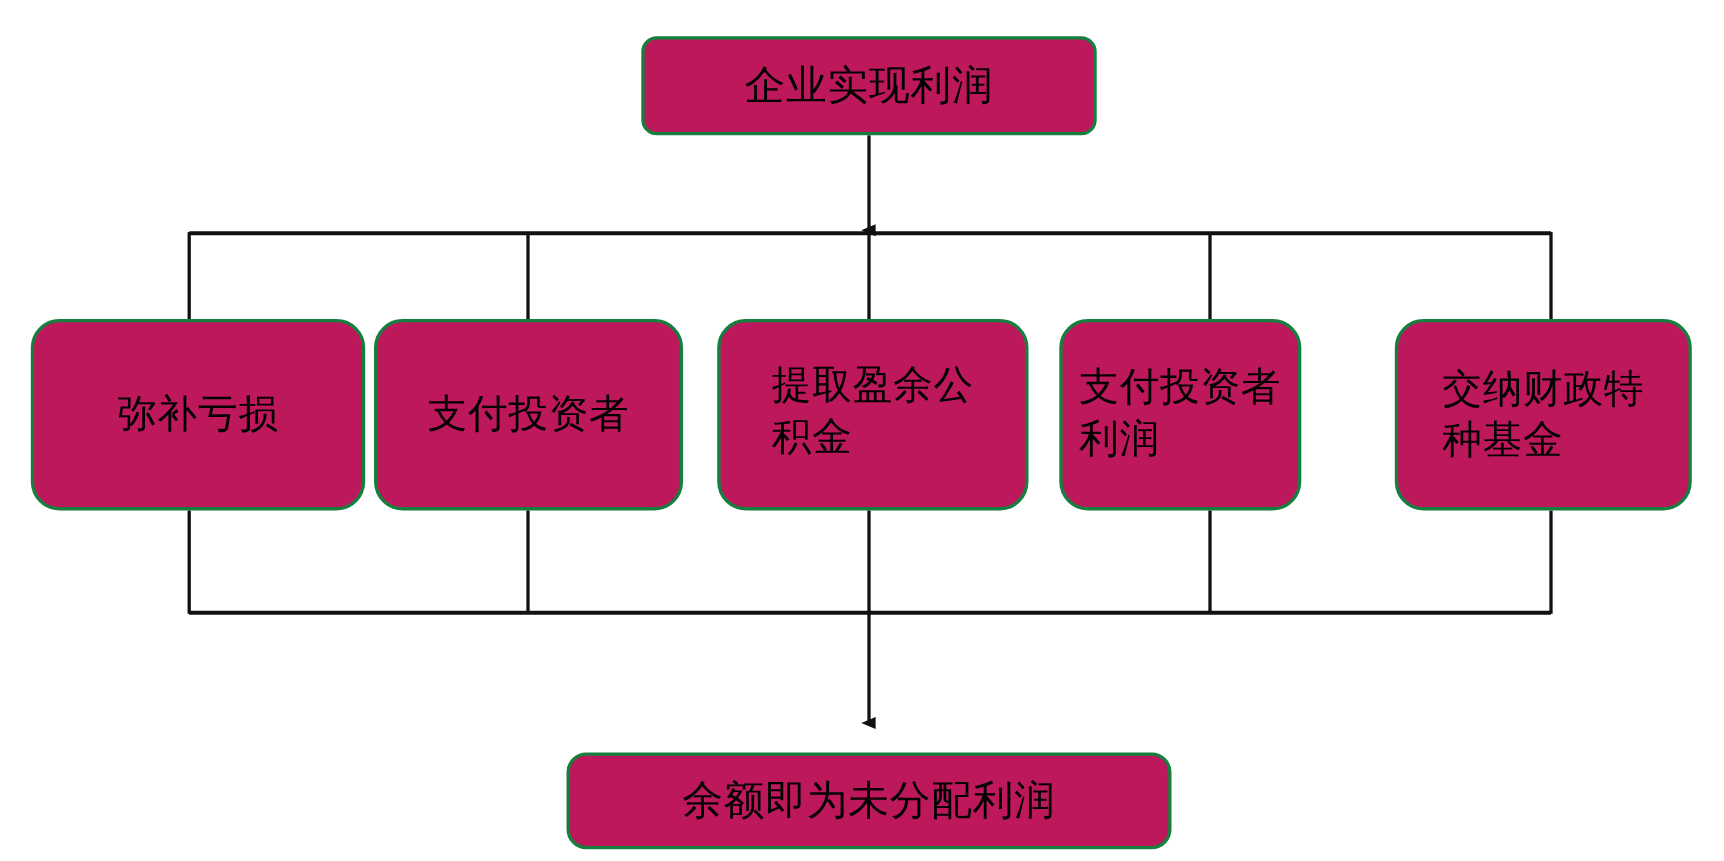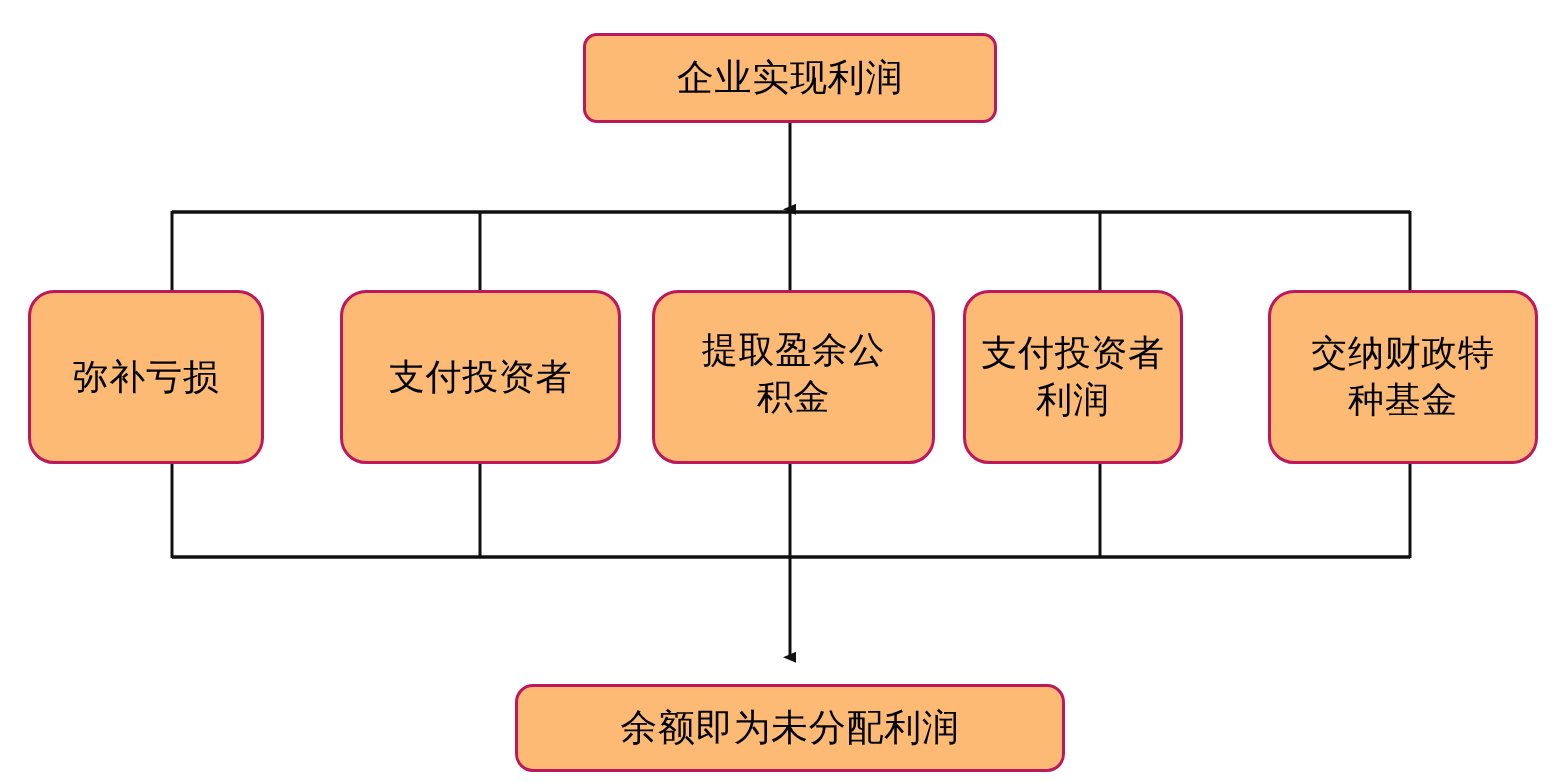--- a/index.html
+++ b/index.html
@@ -19,26 +19,26 @@
     position: absolute;
     left: 0;
     top: 0;
     width: 1567px;
     height: 783px;
     pointer-events: none;
   }
   .node {
     position: absolute;
     box-sizing: border-box;
-    background: #fdba74;
-    border: 3px solid #be185d;
+    background: #be185d;
+    border: 3px solid #15803d;
     display: flex;
     align-items: center;
     justify-content: center;
-    text-align: center;
+    text-align: left;
     color: #000000;
     z-index: 2;
   }
   .node-label {
     display: block;
     white-space: pre-line;
     line-height: 1.30;
     letter-spacing: 0.02em;
   }
   
@@ -50,21 +50,21 @@
     border-radius: 14px;
     font-size: 37px;
   }
   
   .node-step {
     top: 290px;
     height: 174px;
     border-radius: 26px;
     font-size: 36px;
   }
-  #node-step-0 { left: 28px;   width: 236px; }
+  #node-step-0 { left: 28px;   width: 304px; }
   #node-step-1 { left: 340px;  width: 281px; }
   #node-step-2 { left: 652px;  width: 283px; font-family: Liberation Mono, monospace; }
   #node-step-3 { left: 963px;  width: 220px; }
   #node-step-4 { left: 1268px; width: 270px; font-family: Liberation Serif, serif; }
   
   #node-bottom {
     left: 515px;
     top: 660px;
     width: 550px;
     height: 88px;

